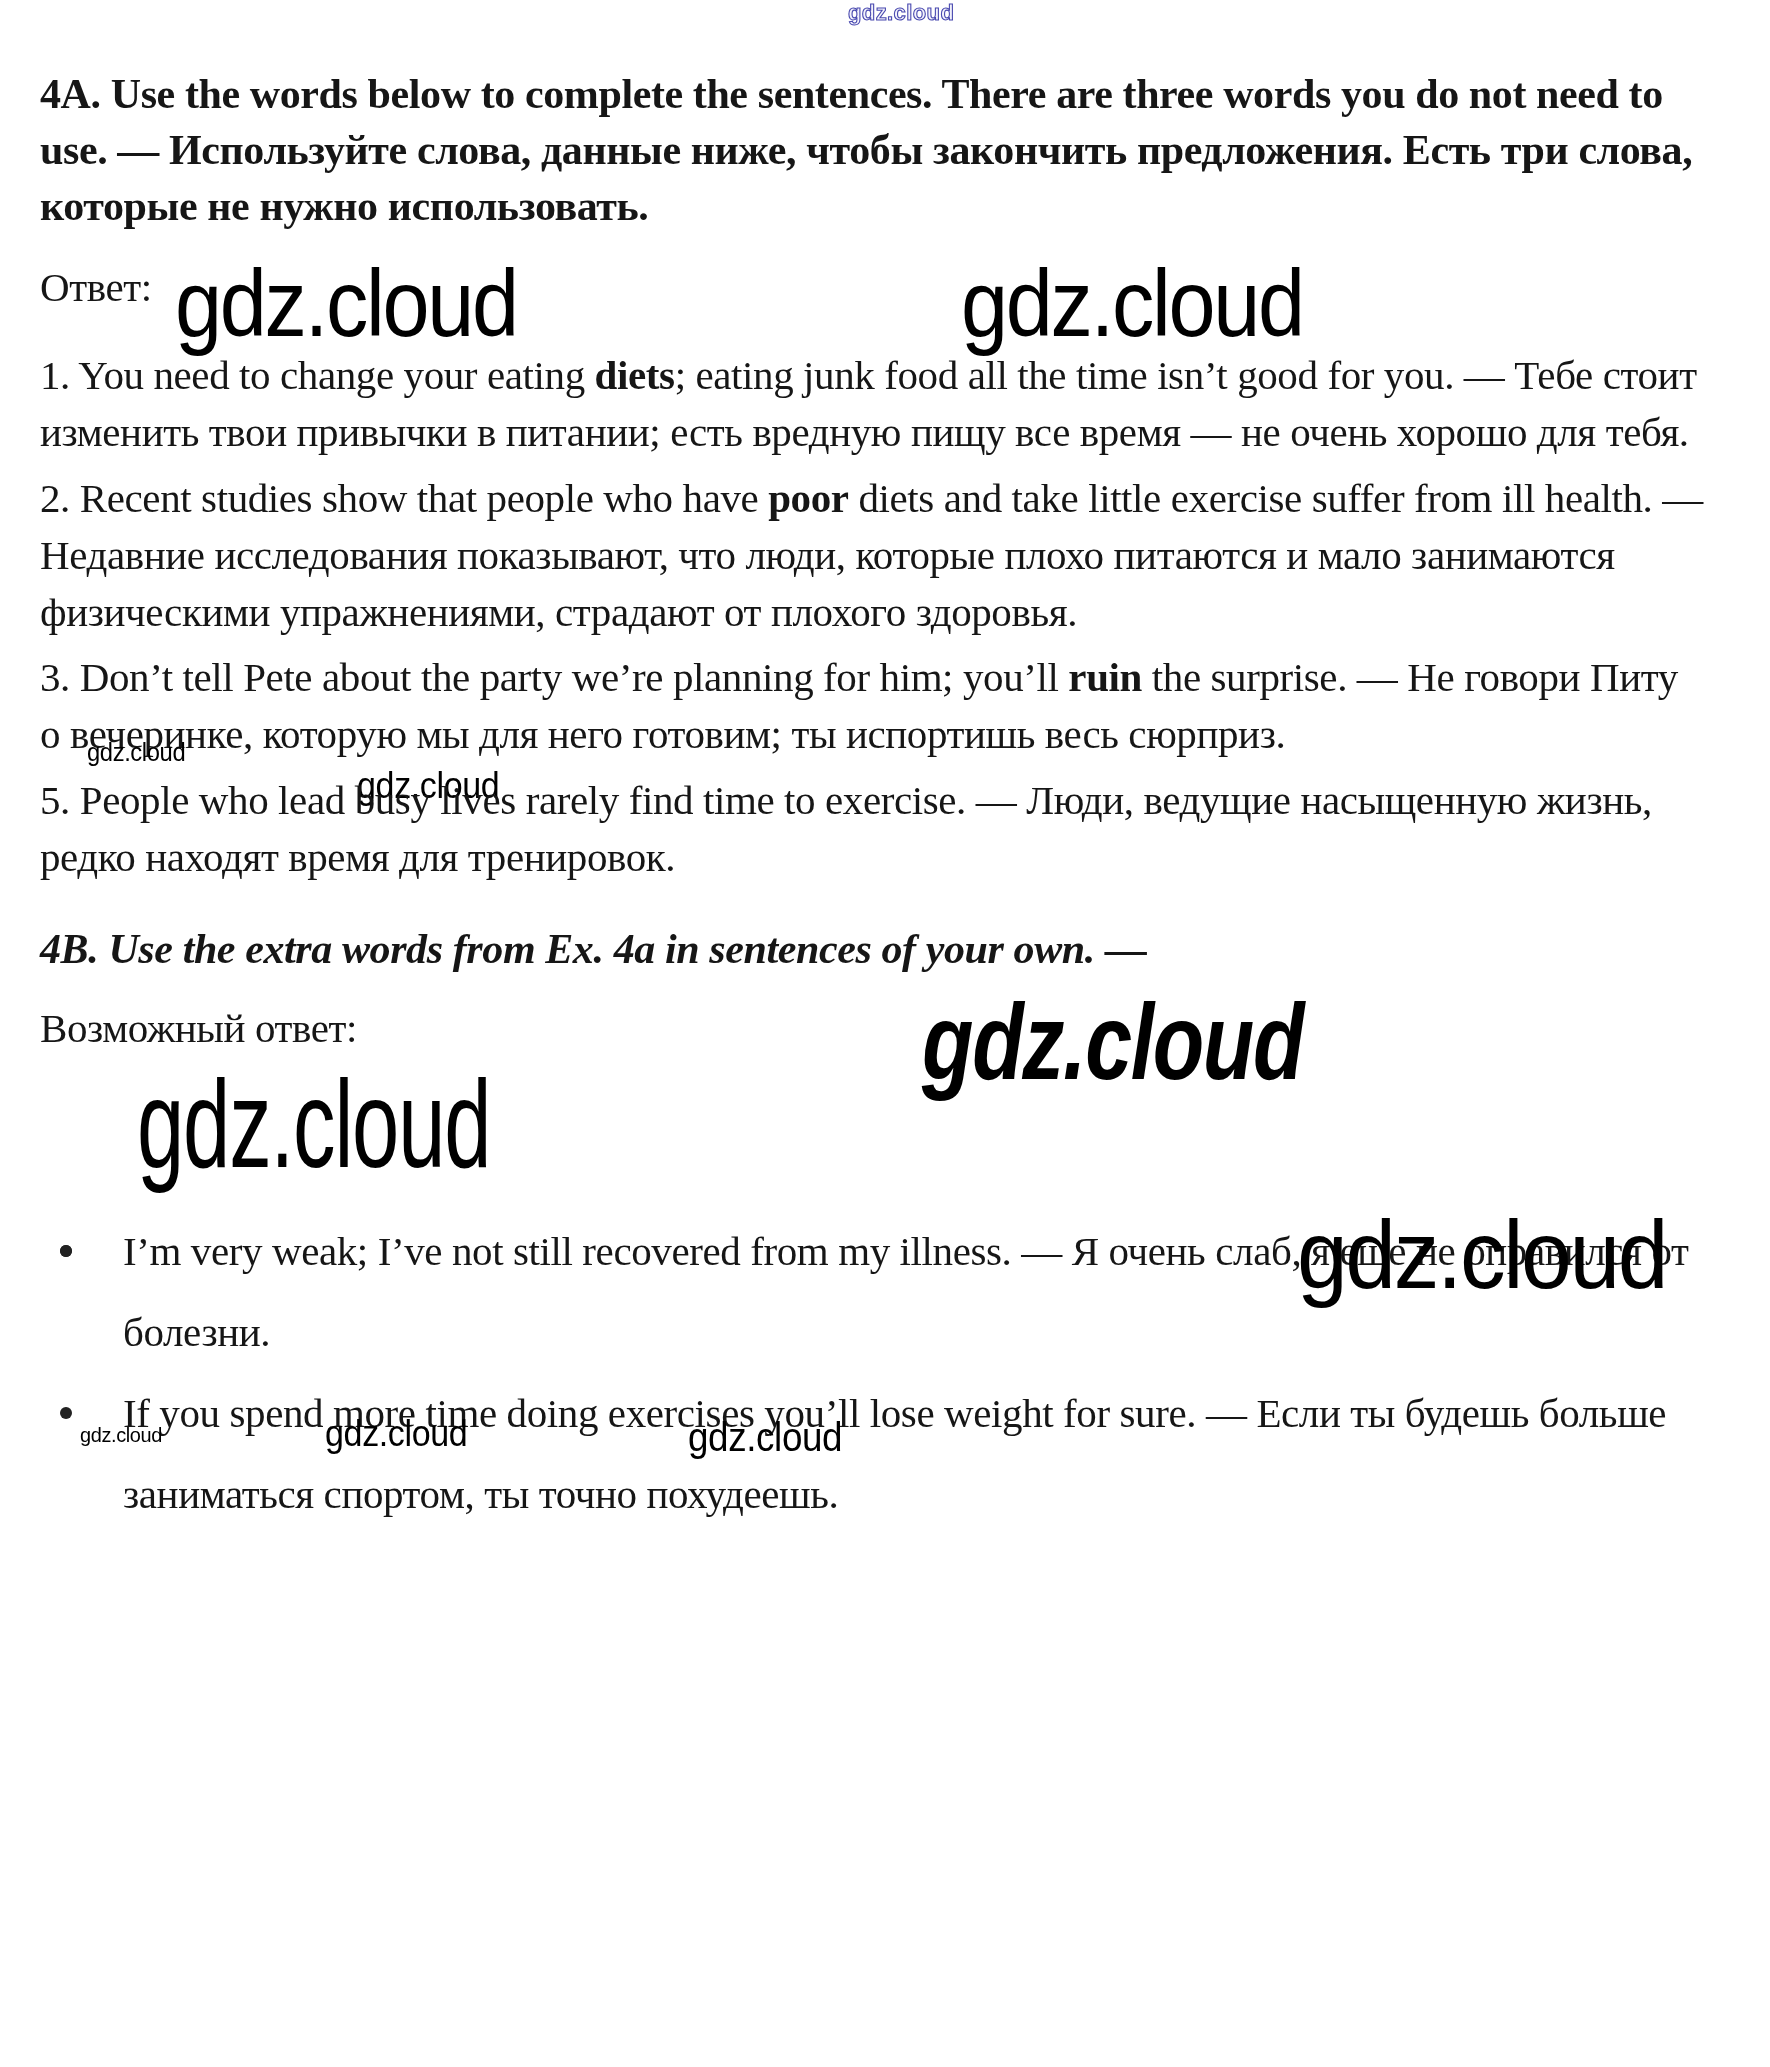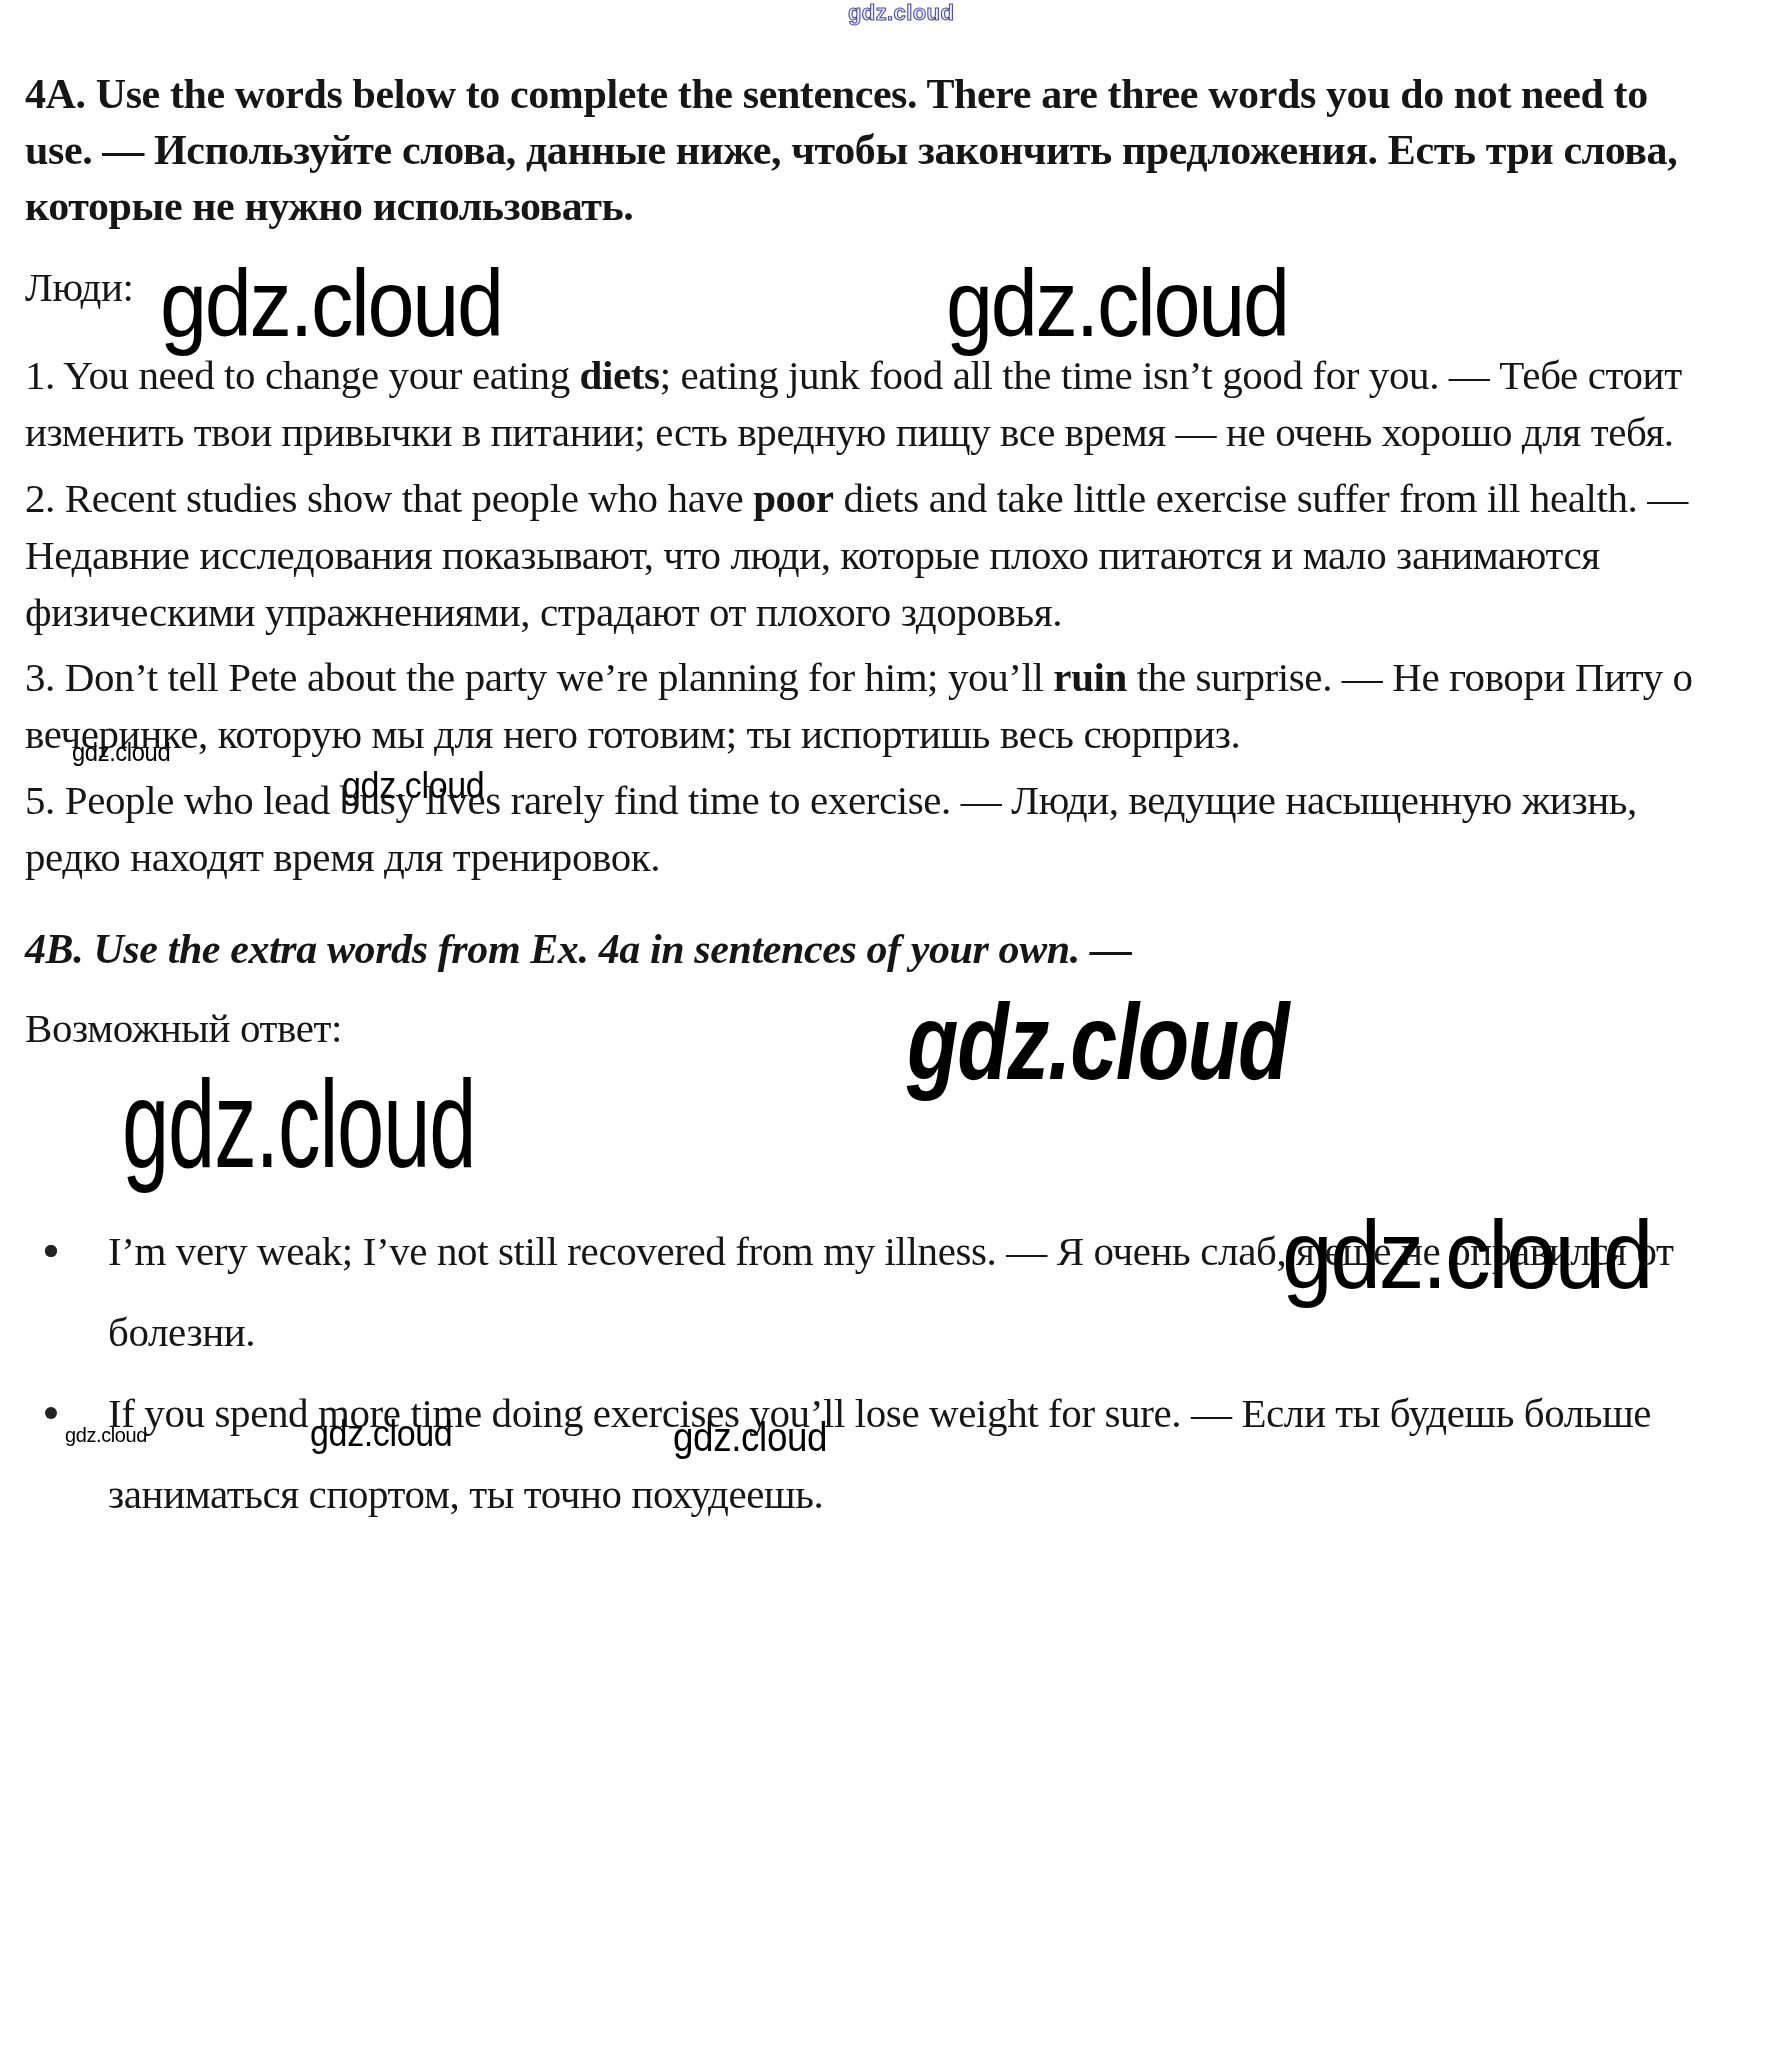--- a/index.html
+++ b/index.html
@@ -1,21 +1,21 @@
 <!DOCTYPE html>
 <html style="font-size:13.5px"><head>
 <meta charset="utf-8">
 <style>
   html,body { margin:0; padding:0; background:#ffffff; }
   .page {
     position:relative;
     width:1771px;
     height:2068px;
     box-sizing:border-box;
-    padding:66px 67px 0 25px;
+    padding:66px 67px 0 40px;
     background:#ffffff;
     font-family:"Liberation Serif", serif;
     color:#161616;
     overflow:hidden;
   }
   h2 {
     margin:0;
     font-size:42px;
     line-height:56px;
     font-weight:bold;
@@ -96,21 +96,21 @@
 
 <div class="page">
 
   <span class="wm wm-top">gdz.cloud</span>
 
   <section>
     <h2>4A. Use the words below to complete the sentences. There are three words you do not need to use. — Используйте слова, данные ниже, чтобы закончить предложения. Есть три слова, которые не нужно использовать.</h2>
 
 
     <div class="answer-row">
-      <span class="answer-label">Люди:</span>
+      <span class="answer-label">Ответ:</span>
       <span class="wm wm-big-1">gdz.cloud</span>
       <span class="wm wm-big-2">gdz.cloud</span>
     </div>
 
     <p class="answer"><span>1. You need to change your eating </span><b>diets</b><span>; eating junk food all the time isn’t good for you. — Тебе стоит изменить твои привычки в питании; есть вредную пищу все время — не очень хорошо для тебя.</span></p>
 
     <p class="answer"><span>2. Recent studies show that people who have </span><b>poor</b><span> diets and take little exercise suffer from ill health. — Недавние исследования показывают, что люди, которые плохо питаются и мало занимаются физическими упражнениями, страдают от плохого здоровья.</span></p>
 
     <p class="answer"><span>3. Don’t tell Pete about the party we’re planning for him; you’ll </span><b>ruin</b><span> the surprise. — Не говори Питу о вечеринке, которую мы для него готовим; ты испортишь весь сюрприз.</span><span class="wm wm-sm-1">gdz.cloud</span><span class="wm wm-md-1">gdz.cloud</span></p>
 

